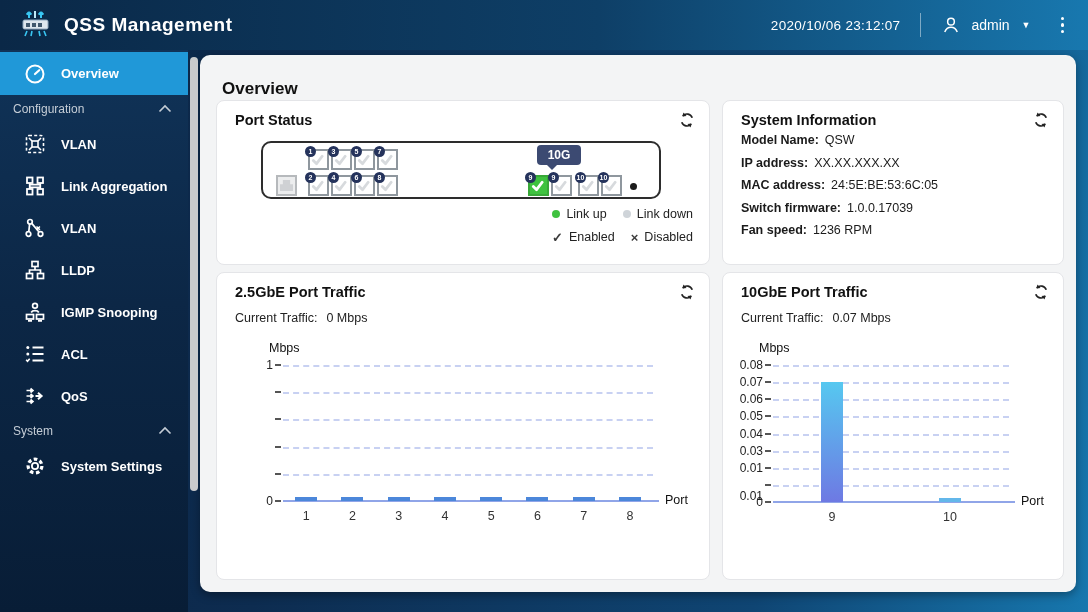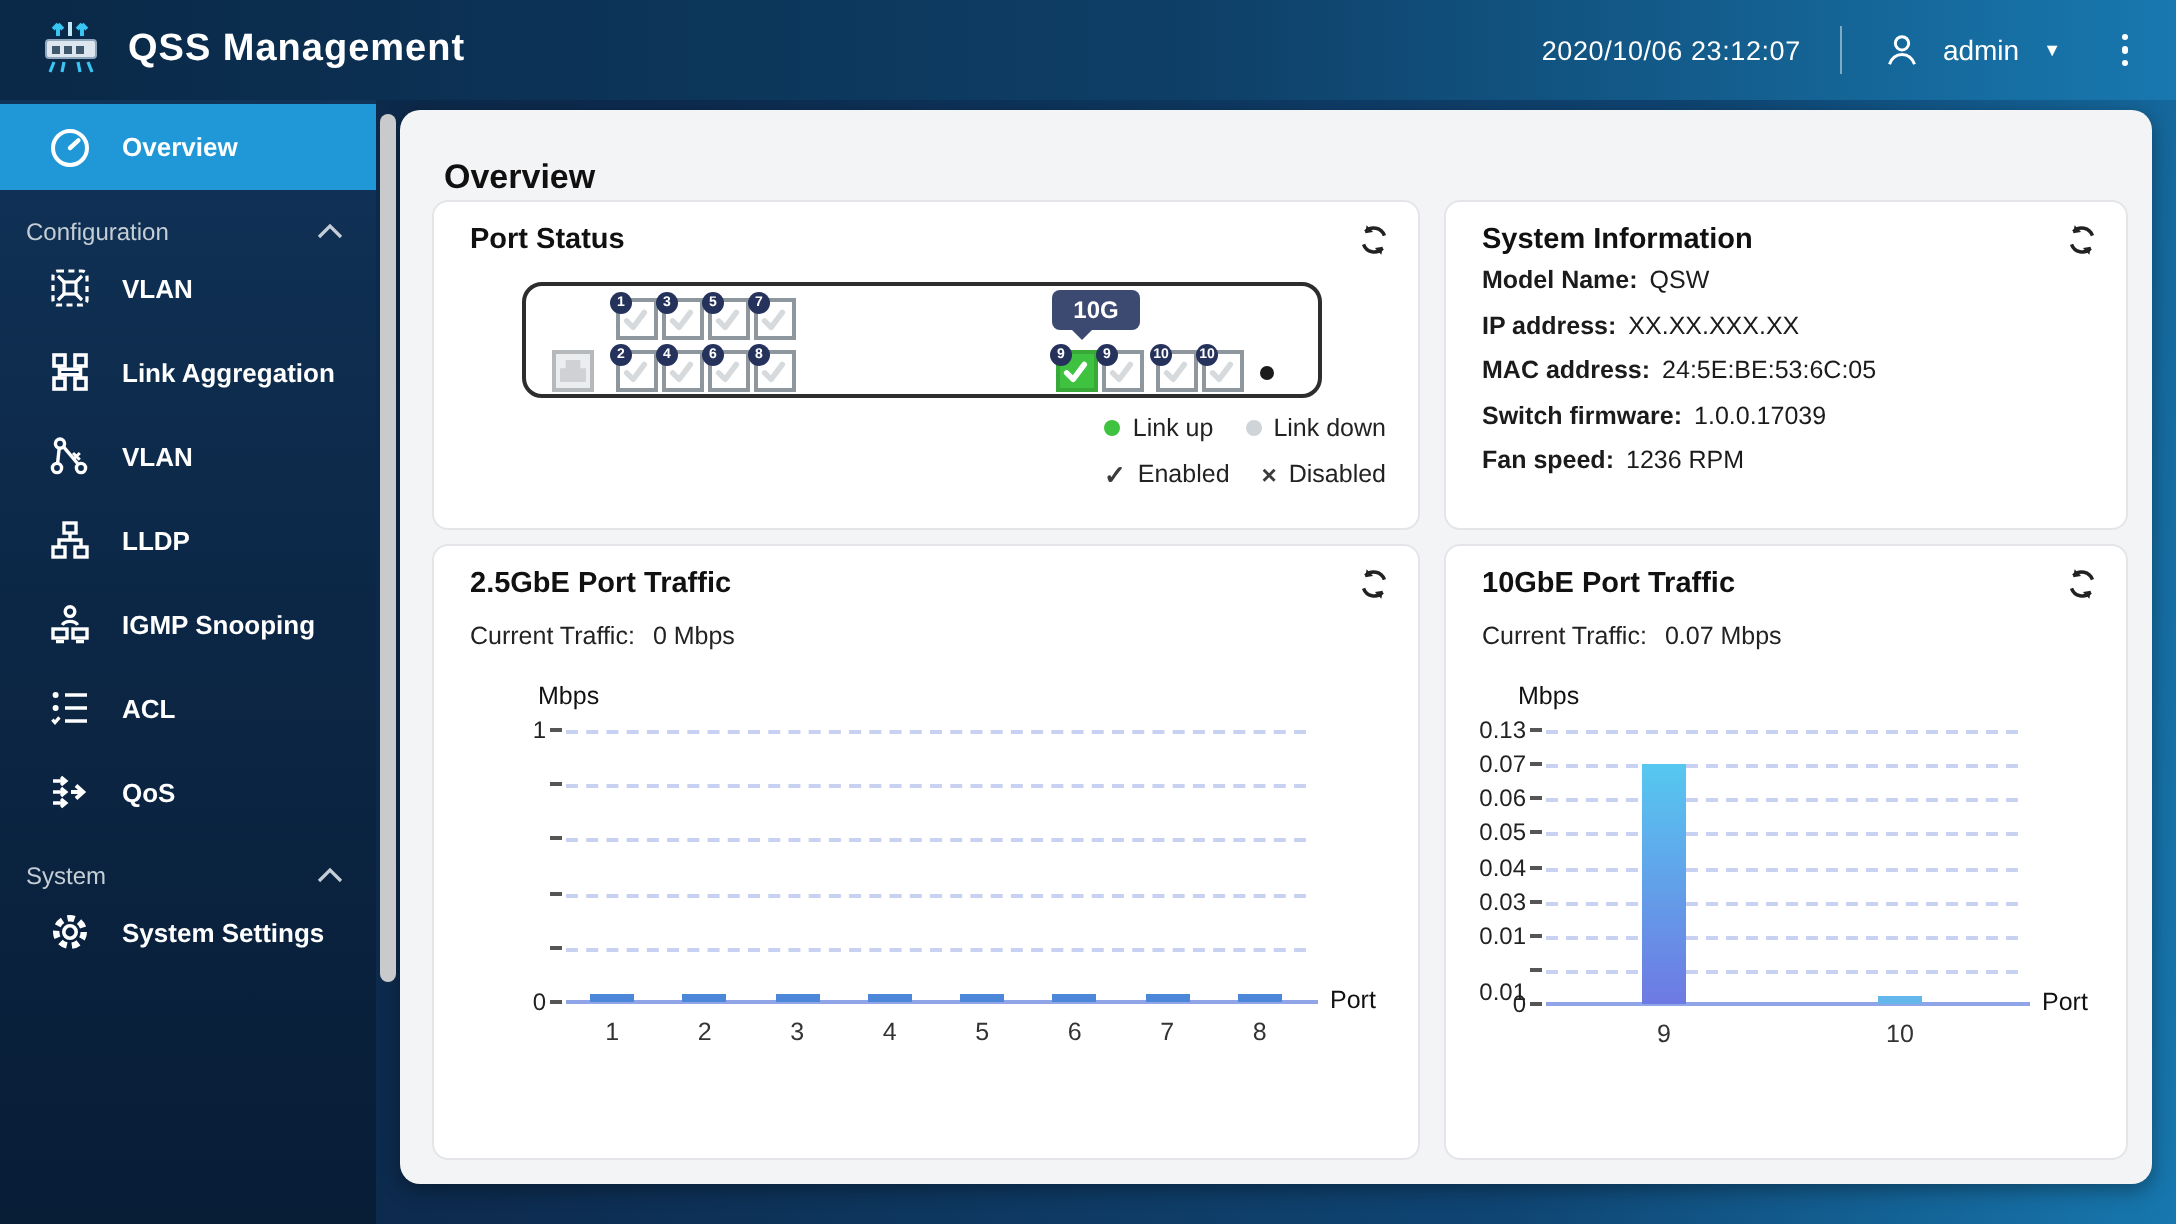--- a/index.html
+++ b/index.html
@@ -24,21 +24,21 @@
   .kebab{margin:0 20px 0 26px;cursor:pointer;display:flex;flex-direction:column;gap:3px;padding:4px;}
   .kebab i{width:3.5px;height:3.5px;border-radius:50%;background:#fff;display:block;}
   
   .sidebar{position:absolute;left:0;top:50px;width:188px;bottom:0;
     background:linear-gradient(180deg,#103358 0%,#0c2746 45%,#081d36 100%);
     padding-top:2px;box-sizing:border-box;z-index:4;}
   .side-item{height:42px;display:flex;align-items:center;padding-left:24px;gap:15px;
     color:#fff;font-weight:bold;font-size:13px;cursor:pointer;}
   .side-item.active{background:#2098d8;height:43px;}
   .side-item .icn{width:22px;height:22px;flex:0 0 22px;}
-  .section-header{height:28px;display:flex;align-items:flex-end;justify-content:space-between;
+  .section-header{height:28px;display:flex;align-items:center;justify-content:space-between;
     padding:0 16px 0 13px;color:#c5cdd6;font-size:12px;cursor:pointer;}
   .collapse-btn{position:absolute;bottom:22px;right:12px;color:#fff;font-size:21px;
     font-weight:bold;cursor:pointer;line-height:1;}
   .scroll-thumb{position:absolute;left:190px;top:57px;width:8px;height:434px;
     background:#c9cacc;border-radius:4px;z-index:6;cursor:pointer;}
   
   .card{position:absolute;left:200px;top:55px;width:876px;height:537px;background:#f3f4f5;
     border-radius:10px;box-shadow:0 3px 10px rgba(0,0,0,.35);z-index:3;}
   .page-title{position:absolute;left:22px;top:13px;font-size:17px;font-weight:bold;color:#101010;}
   .panel{position:absolute;background:#fff;border:1px solid #e4e5e8;border-radius:8px;box-sizing:border-box;}
@@ -55,21 +55,21 @@
     box-sizing:border-box;cursor:pointer;}
   .port .chk{position:absolute;left:1px;top:2px;width:13px;height:13px;stroke:#d7dadd;}
   .port.up{background:#3fc23f;border-color:#38a838;}
   .port.up .chk{stroke:#fff;}
   .badge{position:absolute;left:-5px;top:-5px;width:11px;height:11px;border-radius:50%;
     background:#25335c;color:#fff;font-size:7px;font-weight:bold;line-height:11px;text-align:center;}
   .console-port{position:absolute;width:21px;height:21px;background:#ecedee;border:2px solid #b6b9bc;box-sizing:border-box;}
   .console-port i{position:absolute;left:2px;top:3px;width:13px;height:11px;background:#cfd1d4;display:block;
     clip-path:polygon(0 100%,0 38%,22% 38%,22% 0,78% 0,78% 38%,100% 38%,100% 100%);}
   .face-dot{position:absolute;width:7px;height:7px;border-radius:50%;background:#1b1b1b;}
-  .port-tooltip{position:absolute;left:263px;top:2px;width:44px;height:20px;background:#3c4a72;
+  .port-tooltip{position:absolute;left:274px;top:2px;width:44px;height:20px;background:#3c4a72;
     color:#fff;font-size:12px;font-weight:bold;border-radius:4px;display:flex;align-items:center;justify-content:center;}
   .port-tooltip:after{content:'';position:absolute;left:10px;top:100%;border:5px solid transparent;border-top-color:#3c4a72;}
   .legend{position:absolute;right:16px;top:106px;font-size:12.5px;color:#222;}
   .legend-row{display:flex;justify-content:flex-end;align-items:center;gap:16px;margin-bottom:9px;}
   .legend-item{display:flex;align-items:center;gap:6px;}
   .legend-dot{width:8px;height:8px;border-radius:50%;display:inline-block;}
   .legend-sym{font-weight:bold;color:#3c3c3c;font-size:13px;line-height:1;}
   
   .info-rows{position:absolute;left:18px;top:32px;right:14px;}
   .info-row{font-size:12.5px;color:#1b1b1b;margin-bottom:8.5px;white-space:nowrap;}
@@ -415,21 +415,21 @@
         <path d="M14.1 18.2 L14.9 13.8 L10.5 14.5 Z" fill="#222"></path>
       </svg>
     </button>
     <div class="current-line">
       <span>Current  Traffic:</span><span class="val">0.07  Mbps</span>
     </div>
     <div class="plot" id="plot-1">
         <div class="axis-label" style="left: 36px; top: 68px;">Mbps</div>
         <div class="grid" style="left: 50px; width: 236px; top: 92px;"></div>
         <div class="ydash" style="left: 42px; top: 91px;"></div>
-        <div class="ytick" style="left: -6px; top: 85px;">0.13</div>
+        <div class="ytick" style="left: -6px; top: 85px;">0.08</div>
         <div class="grid" style="left: 50px; width: 236px; top: 109.125px;"></div>
         <div class="ydash" style="left: 42px; top: 108.125px;"></div>
         <div class="ytick" style="left: -6px; top: 102.125px;">0.07</div>
         <div class="grid" style="left: 50px; width: 236px; top: 126.25px;"></div>
         <div class="ydash" style="left: 42px; top: 125.25px;"></div>
         <div class="ytick" style="left: -6px; top: 119.25px;">0.06</div>
         <div class="grid" style="left: 50px; width: 236px; top: 143.375px;"></div>
         <div class="ydash" style="left: 42px; top: 142.375px;"></div>
         <div class="ytick" style="left: -6px; top: 136.375px;">0.05</div>
         <div class="grid" style="left: 50px; width: 236px; top: 160.5px;"></div>

